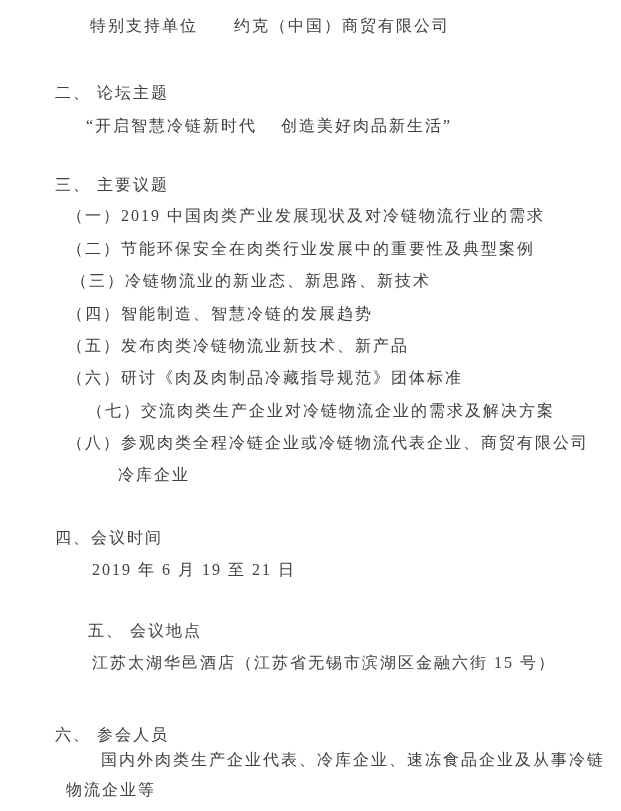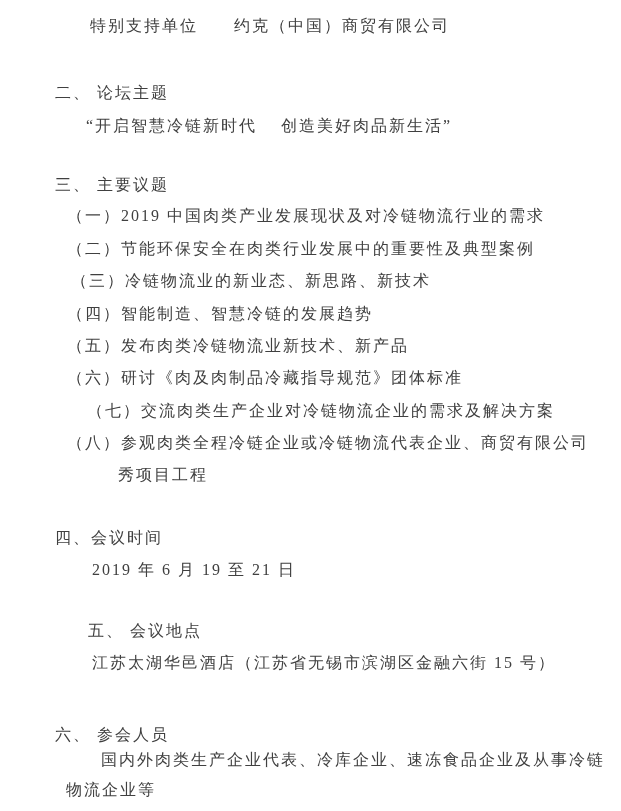--- a/index.html
+++ b/index.html
@@ -53,21 +53,21 @@
   <div class="line" style="top:303px; left:67px;">（四）智能制造、智慧冷链的发展趋势</div>
 
   <div class="line" style="top:335px; left:67px;">（五）发布肉类冷链物流业新技术、新产品</div>
 
   <div class="line" style="top:367px; left:67px;">（六）研讨《肉及肉制品冷藏指导规范》团体标准</div>
 
   <div class="line" style="top:400px; left:67px;margin-left:20px;">（七）交流肉类生产企业对冷链物流企业的需求及解决方案</div>
 
   <div class="line" style="top:432px; left:67px;">（八）参观肉类全程冷链企业或冷链物流代表企业、商贸有限公司</div>
 
-  <div class="line" style="top:464px; left:118px;">秀项目工程</div>
+  <div class="line" style="top:464px; left:118px;">冷库企业</div>
 
   <div class="line heading" style="top:527px; left:55px;">四、会议时间</div>
 
   <div class="line" style="top:559px; left:92px;">2019 年 6 月 19 至 21 日</div>
 
   <div class="line heading" style="top:620px; left:55px;margin-left:33px;">五、 会议地点</div>
 
   <div class="line" style="top:652px; left:92px;">江苏太湖华邑酒店（江苏省无锡市滨湖区金融六街 15 号）</div>
 
   <div class="line heading" style="top:717px; left:55px;margin-top:7px;">六、 参会人员</div>

